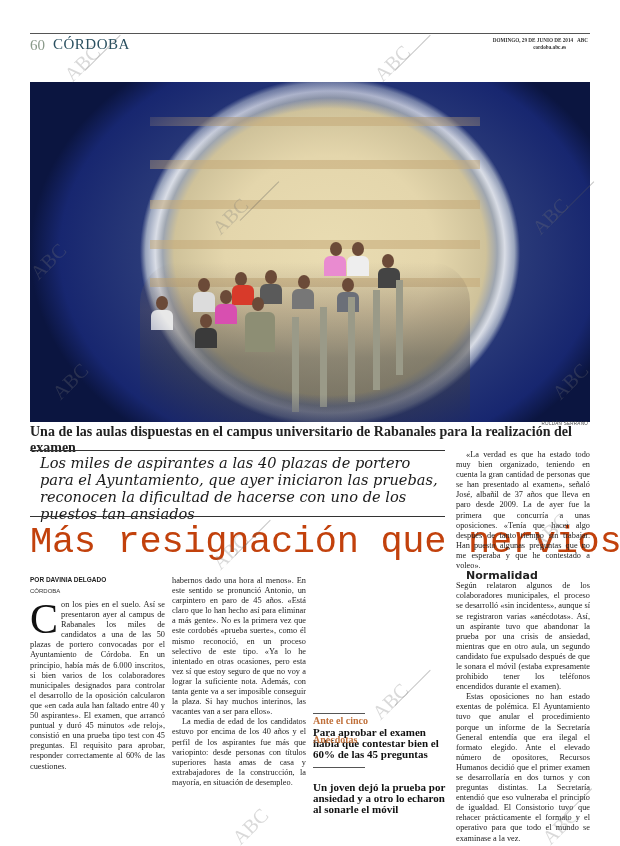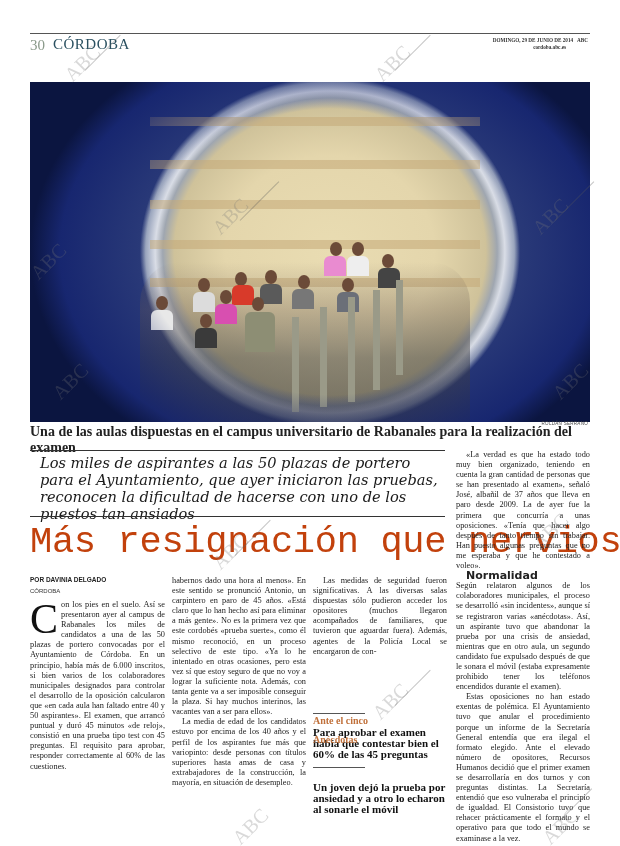--- a/index.html
+++ b/index.html
@@ -33,21 +33,21 @@
   .sb-tag { position:absolute; left:313px; font-family:"Liberation Serif", serif; font-size:10px; font-weight:bold; color:#c0703a; }
   .sb-text { position:absolute; left:313px; width:135px; font-family:Liberation Serif, serif; font-size:11px; font-weight:bold; line-height:11px; color:#111; }
   .subsection { font-family:"DejaVu Sans", sans-serif; font-weight:bold; font-size:11px; margin:3px 0 1px 0; text-indent:0; }
   .wm { position:absolute; font-family:"Liberation Serif", serif; font-size:20px; color:rgba(120,120,120,0.28); transform:rotate(-45deg); pointer-events:none; }
   .wm-line { position:absolute; height:1px; background:rgba(90,90,90,0.35); transform-origin:left center; transform:rotate(-45deg); pointer-events:none; }
 </style>
 </head>
 <body>
 
 <div class="header-rule"></div>
-<div class="page-num">30</div>
+<div class="page-num">60</div>
 <div class="section">CÓRDOBA</div>
 <div class="dateline">
   <span>DOMINGO, 29 DE JUNIO DE 2014</span>&nbsp;&nbsp;&nbsp;<span>ABC</span><br>
   <span style="margin-right:22px;">cordoba.abc.es</span>
 </div>
 
 <div class="photo">
   <div class="band" style="top:35px;"></div>
   <div class="band" style="top:78px;"></div>
   <div class="band" style="top:118px;"></div>
@@ -82,38 +82,37 @@
   <div class="desk" style="left:290px;top:225px;height:100px;"></div>
   <div class="desk" style="left:318px;top:215px;height:105px;"></div>
   <div class="desk" style="left:343px;top:208px;height:100px;"></div>
   <div class="desk" style="left:366px;top:198px;height:95px;"></div>
   <div class="outer"></div>
 </div>
 <div class="caption">Una de las aulas dispuestas en el campus universitario de Rabanales para la realización del examen</div>
 <div class="credit">ROLDÁN SERRANO</div>
 
 <div class="rule-top"></div>
-<div class="subhead">Los miles de aspirantes a las 50 plazas de portero para el Ayuntamiento, que ayer iniciaron las pruebas, reconocen la dificultad de hacerse con uno de los puestos tan ansiados</div>
+<div class="subhead">Los miles de aspirantes a las 40 plazas de portero para el Ayuntamiento, que ayer iniciaron las pruebas, reconocen la dificultad de hacerse con uno de los puestos tan ansiados</div>
 <div class="rule-mid"></div>
 <div class="headline">Más resignación que nervios</div>
 
 <div class="byline">POR DAVINIA DELGADO</div>
 <div class="place">CÓRDOBA</div>
 
 <div class="col" style="left:30px;top:600px;width:135px;">
   <p class="noindent"><span class="dropcap">C</span><span>on los pies en el suelo. Así se presentaron ayer al campus de Rabanales los miles de candidatos a una de las 50 plazas de portero convocadas por el Ayuntamiento de Córdoba. En un principio, había más de 6.000 inscritos, si bien varios de los colaboradores municipales designados para controlar el desarrollo de la oposición calcularon que «en cada aula han faltado entre 40 y 50 aspirantes». El examen, que arrancó puntual y duró 45 minutos «de reloj», consistió en una prueba tipo test con 45 preguntas. El requisito para aprobar, responder correctamente al 60% de las cuestiones.</span></p>
 </div>
 
 <div class="col" style="left:172px;top:576px;width:134px;">
   <p class="noindent">habernos dado una hora al menos». En este sentido se pronunció Antonio, un carpintero en paro de 45 años. «Está claro que lo han hecho así para eliminar a más gente». No es la primera vez que este cordobés «prueba suerte», como él mismo reconoció, en un proceso selectivo de este tipo. «Ya lo he intentado en otras ocasiones, pero esta vez sí que estoy seguro de que no voy a lograr la suficiente nota. Además, con tanta gente va a ser imposible conseguir la plaza. Si hay muchos interinos, las vacantes van a ser para ellos».</p>
   <p>La media de edad de los candidatos estuvo por encima de los 40 años y el perfil de los aspirantes fue más que variopinto: desde personas con títulos superiores hasta amas de casa y extrabajadores de la construcción, la mayoría, en situación de desempleo.</p>
 </div>
 
 <div class="col" style="left:313px;top:576px;width:134px;">
-  <p>Las medidas de seguridad fueron significativas. A las diversas salas dispuestas sólo pudieron acceder los opositores (muchos llegaron acompañados de familiares, que tuvieron que aguardar fuera). Además, agentes de la Policía Local se encargaron de con-</p>
 </div>
 
 <div class="sb-rule" style="top:713px;"></div>
 <div class="sb-tag" style="top:715px;">Ante el cinco</div>
 <div class="sb-text" style="top:727px;">Para aprobar el examen había que contestar bien el 60% de las 45 preguntas</div>
 <div class="sb-rule" style="top:767px;"></div>
 <div class="sb-tag" style="top:734px;">Anécdotas</div>
 <div class="sb-text" style="top:782px;">Un joven dejó la prueba por ansiedad y a otro lo echaron al sonarle el móvil</div>
 
 <div class="col" style="left:456px;top:450px;width:134px;">

